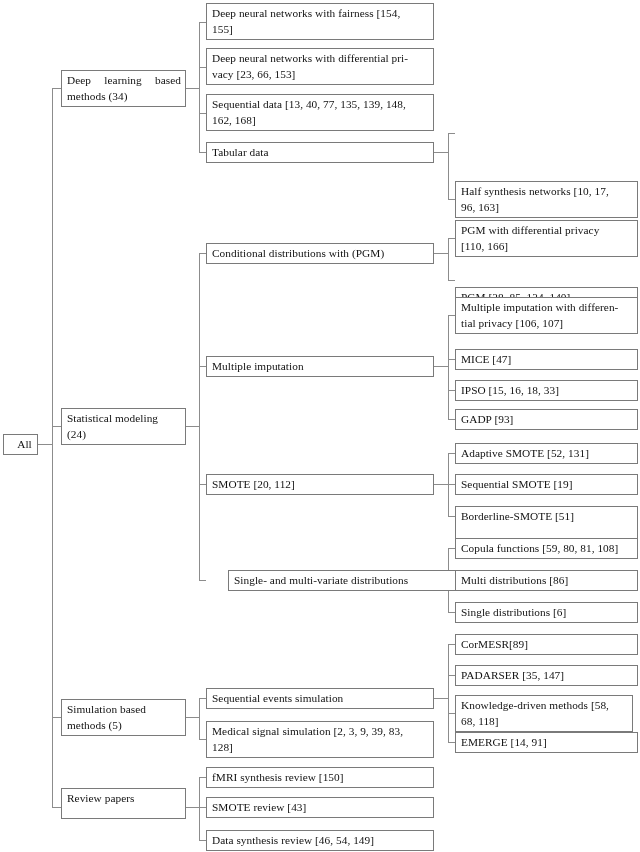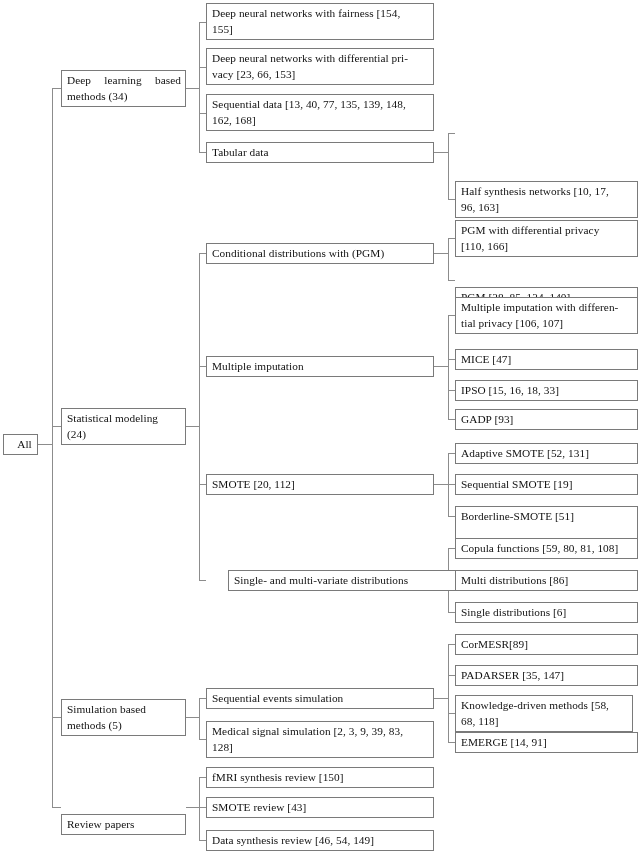--- a/index.html
+++ b/index.html
@@ -133,21 +133,21 @@
   <div class="node just" style="left:61px; top:408px; width:125px; height:37px;">
     <span>Statistical    modeling</span>
     <span>(24)</span>
   </div>
 
   <div class="node just" style="left:61px; top:699px; width:125px; height:37px;">
     <span>Simulation        based</span>
     <span>methods (5)</span>
   </div>
 
-  <div class="node" style="left:61px; top:814px; width:125px; height:21px;">
+  <div class="node" style="left:61px; top:788px; width:125px; height:31px;">
     <span>Review papers</span>
   </div>
 
   <div class="node just" style="left:206px; top:3px; width:228px; height:37px;">
     <span>Deep neural networks with fairness [154,</span>
     <span>155]</span>
   </div>
 
   <div class="node just" style="left:206px; top:48px; width:228px; height:37px;">
     <span>Deep neural networks with differential pri-</span>

